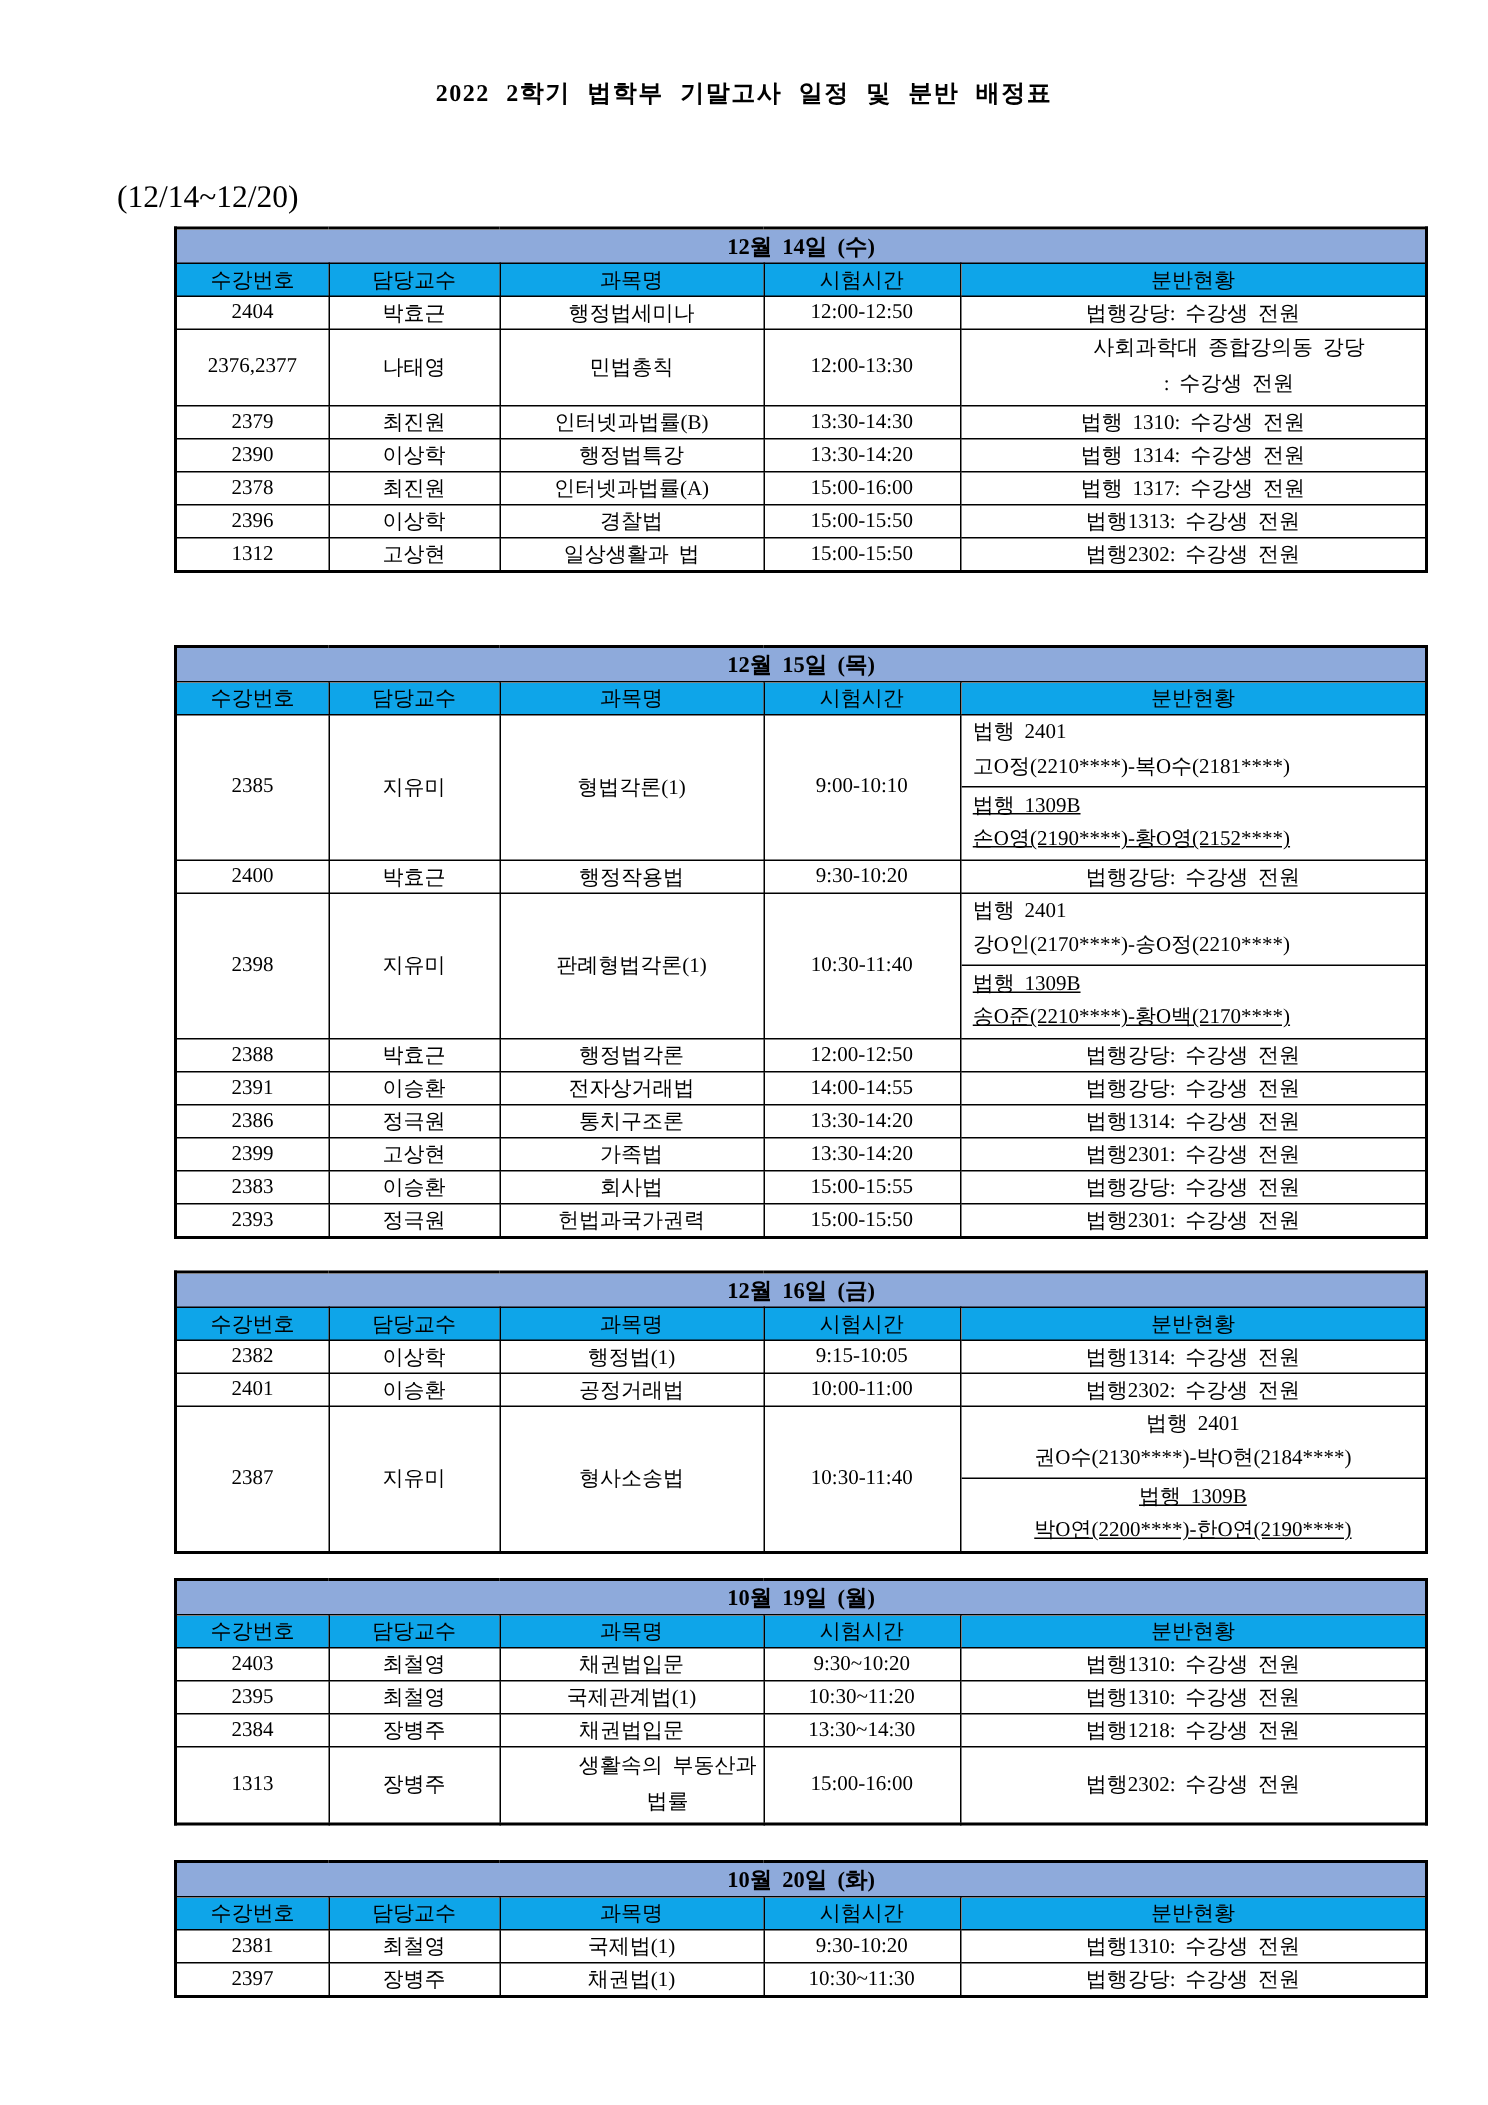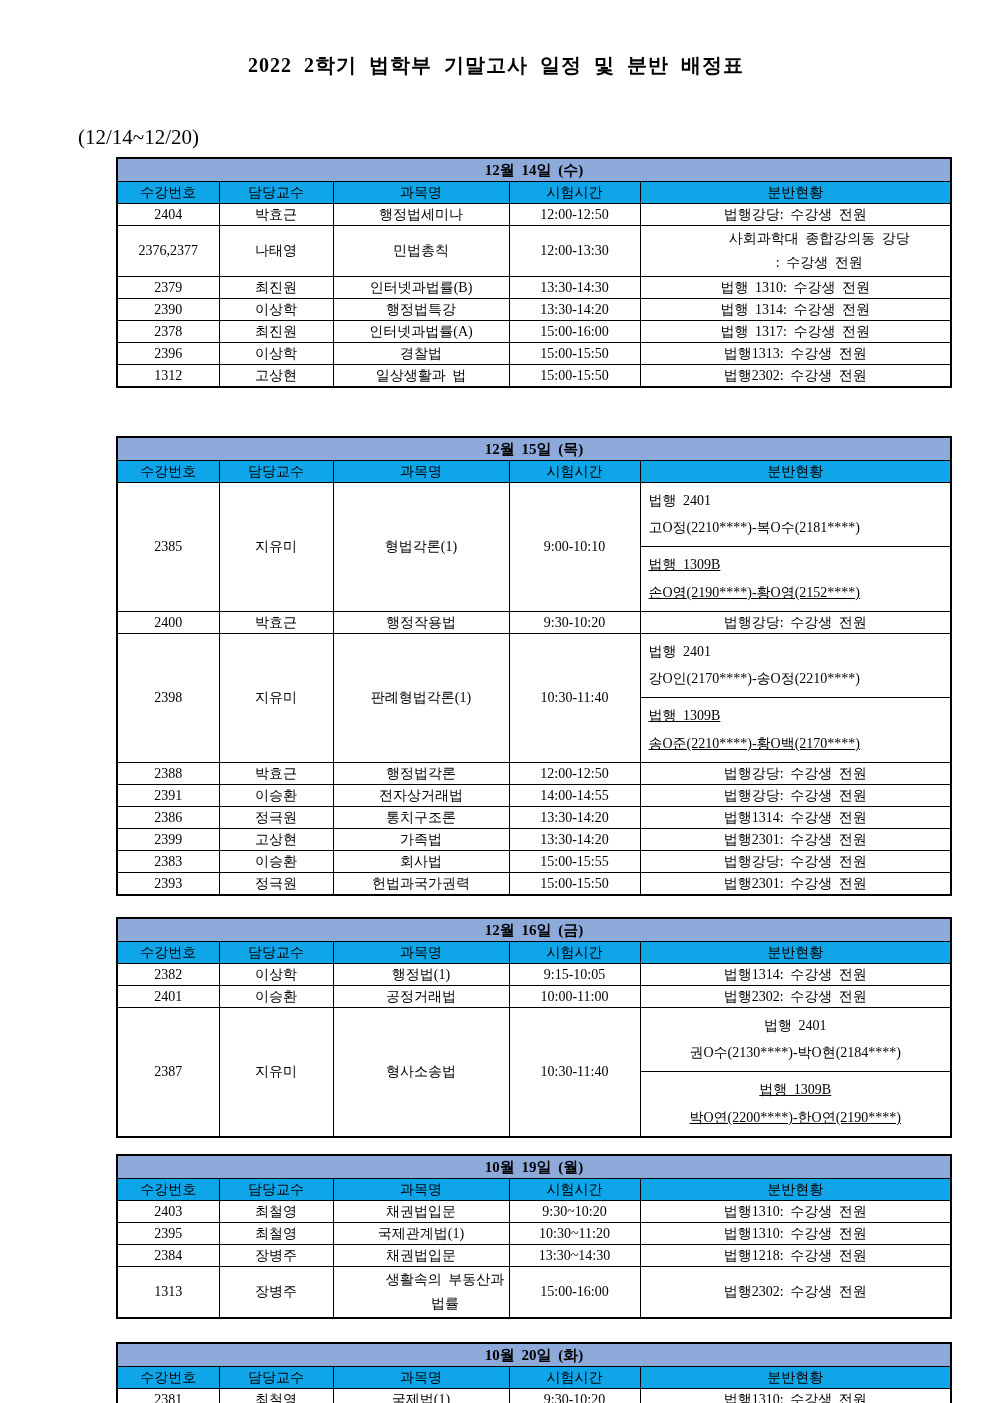--- a/index.html
+++ b/index.html
@@ -6,21 +6,21 @@
   body {
     width: 992px; height: 1403px;
     background: #ffffff;
     font-family: "Liberation Serif", "DejaVu Serif", serif;
     color: #000;
     overflow: hidden;
   }
   .page { width: 992px; height: 1403px; position: relative; }
   .doc-title {
     margin: 52px 0 0 0;
-    font-size: 20px;
+    font-size: 16px;
     font-weight: bold;
     text-align: center;
     word-spacing: 6px;
     letter-spacing: 1px;
   }
   .date-range {
     margin: 46px 0 4px 78px;
     font-size: 21px;
     height: 18px;
   }
@@ -56,21 +56,21 @@
   tr.head-row td {
     background: #0ea5e9;
     height: 21px;
   }
   tr.r td { height: 21px; }
   tr.r2 td { height: 50px; }
   tr.r4 td { height: 96px; }
   td.split { padding: 0; vertical-align: top; }
   .subcell {
     box-sizing: border-box;
-    height: 64px;
+    height: 48px;
     border-bottom: 1px solid #000;
     display: flex;
     flex-direction: column;
     justify-content: space-evenly;
     padding: 0 8px;
   }
   .subcell.last { border-bottom: none; text-decoration: underline; }
   .subcell div { line-height: 20px; }
   .align-left .subcell div { text-align: left; }
   .align-center .subcell div { text-align: center; }

